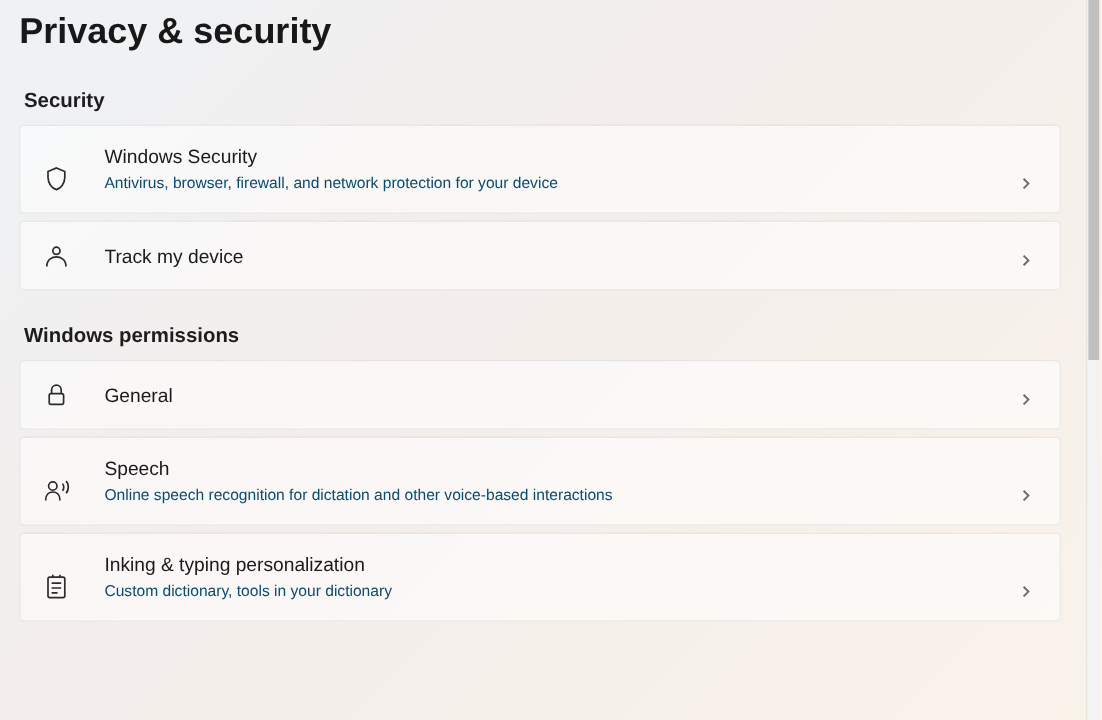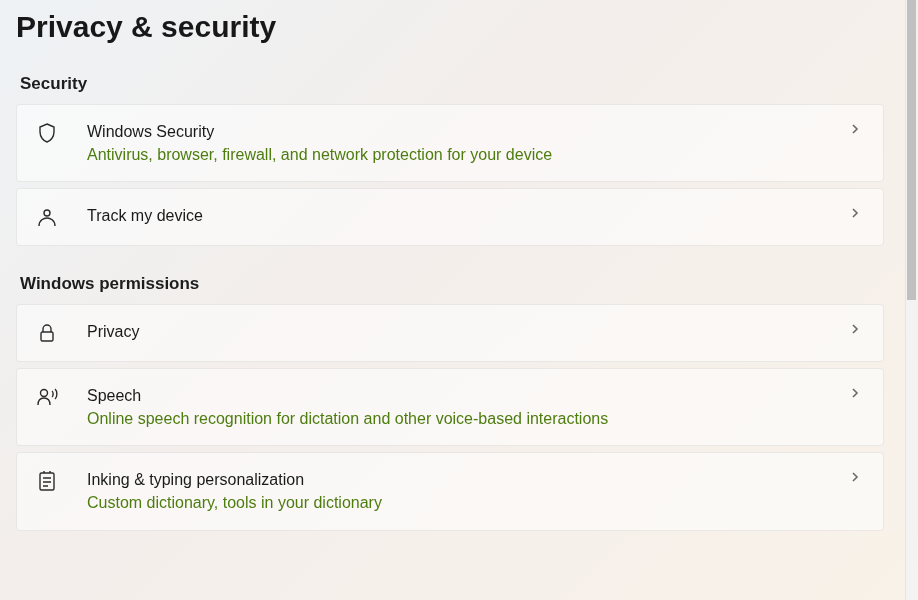--- a/index.html
+++ b/index.html
@@ -44,21 +44,21 @@
     font-size: 17px;
     font-weight: 600;
     color: #1d1d1d;
     margin: 0 0 10px 4px;
   }
   .section-header.second {
     margin-top: 28px;
   }
   .card {
     display: flex;
-    align-items: flex-start;
+    align-items: flex-end;
     background: rgba(255,255,255,0.55);
     border: 1px solid rgba(0,0,0,0.07);
     border-radius: 4px;
     padding: 16px 20px 16px 18px;
     margin-bottom: 6px;
     cursor: pointer;
   }
   .icon-wrap {
     width: 40px;
     display: flex;
@@ -77,22 +77,22 @@
     flex: 1;
     padding-left: 12px;
   }
   .card-title {
     font-size: 16px;
     font-weight: 400;
     color: #1a1a1a;
     line-height: 1.35;
   }
   .card-desc {
-    font-size: 16px;
-    color: #4d7c0f;
+    font-size: 13px;
+    color: #0c4a6e;
     line-height: 1.35;
     margin-top: 1px;
   }
   .chevron {
     flex-shrink: 0;
     width: 16px;
     height: 16px;
     display: flex;
     align-items: center;
     justify-content: center;
@@ -151,21 +151,21 @@
   <div class="section-header second">Windows permissions</div>
 
   <div class="card">
     <div class="icon-wrap">
       <svg viewBox="0 0 24 24">
           <rect x="6" y="11" width="12" height="9" rx="1.5"></rect>
           <path d="M8 11 V8 a4 4 0 0 1 8 0 V11"></path>
         </svg>
     </div>
     <div class="card-text">
-      <div class="card-title">Privacy</div>
+      <div class="card-title">General</div>
     </div>
     <div class="chevron">
       <svg viewBox="0 0 12 12">
           <path d="M4 2 L8 6 L4 10"></path>
         </svg>
     </div>
   </div>
 
   <div class="card">
     <div class="icon-wrap">

